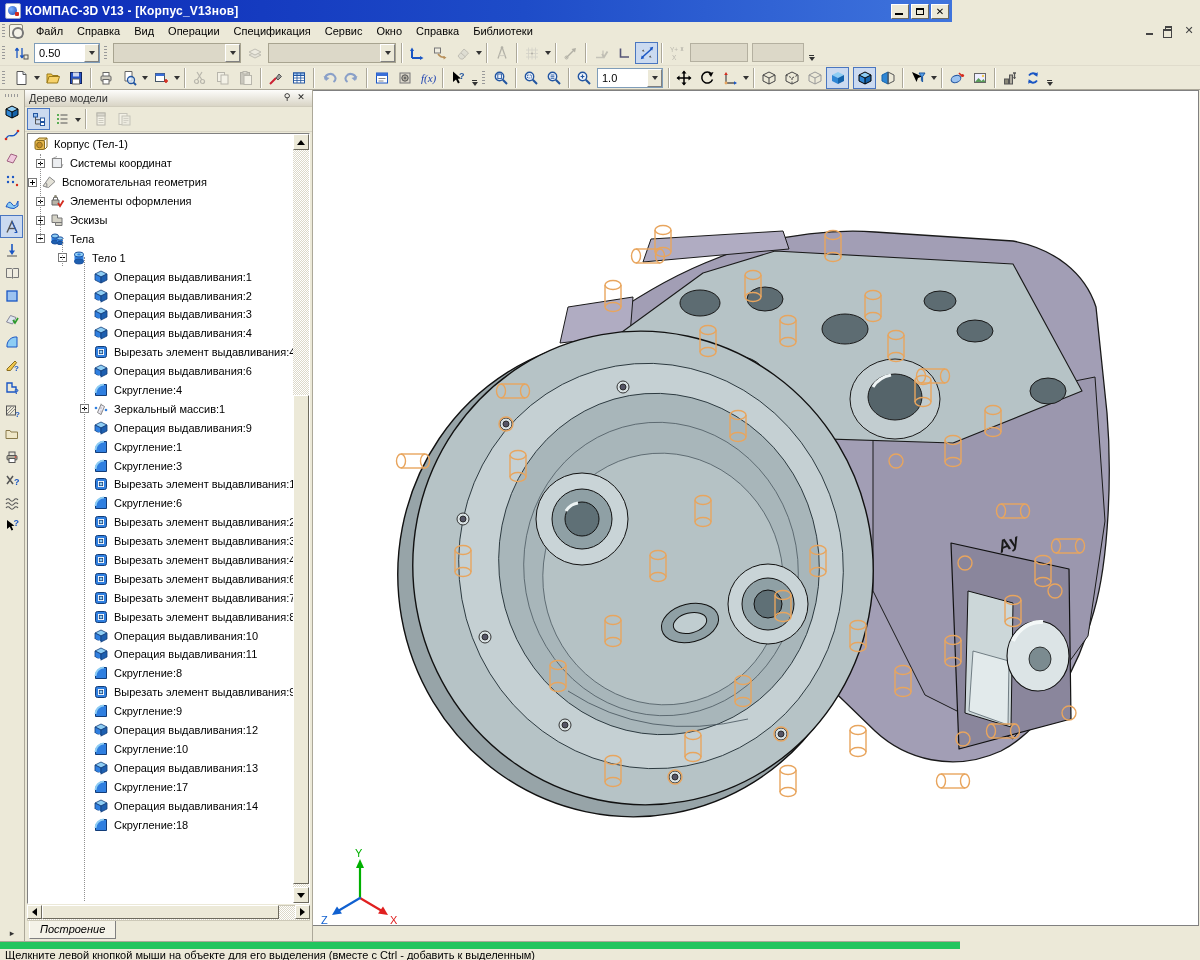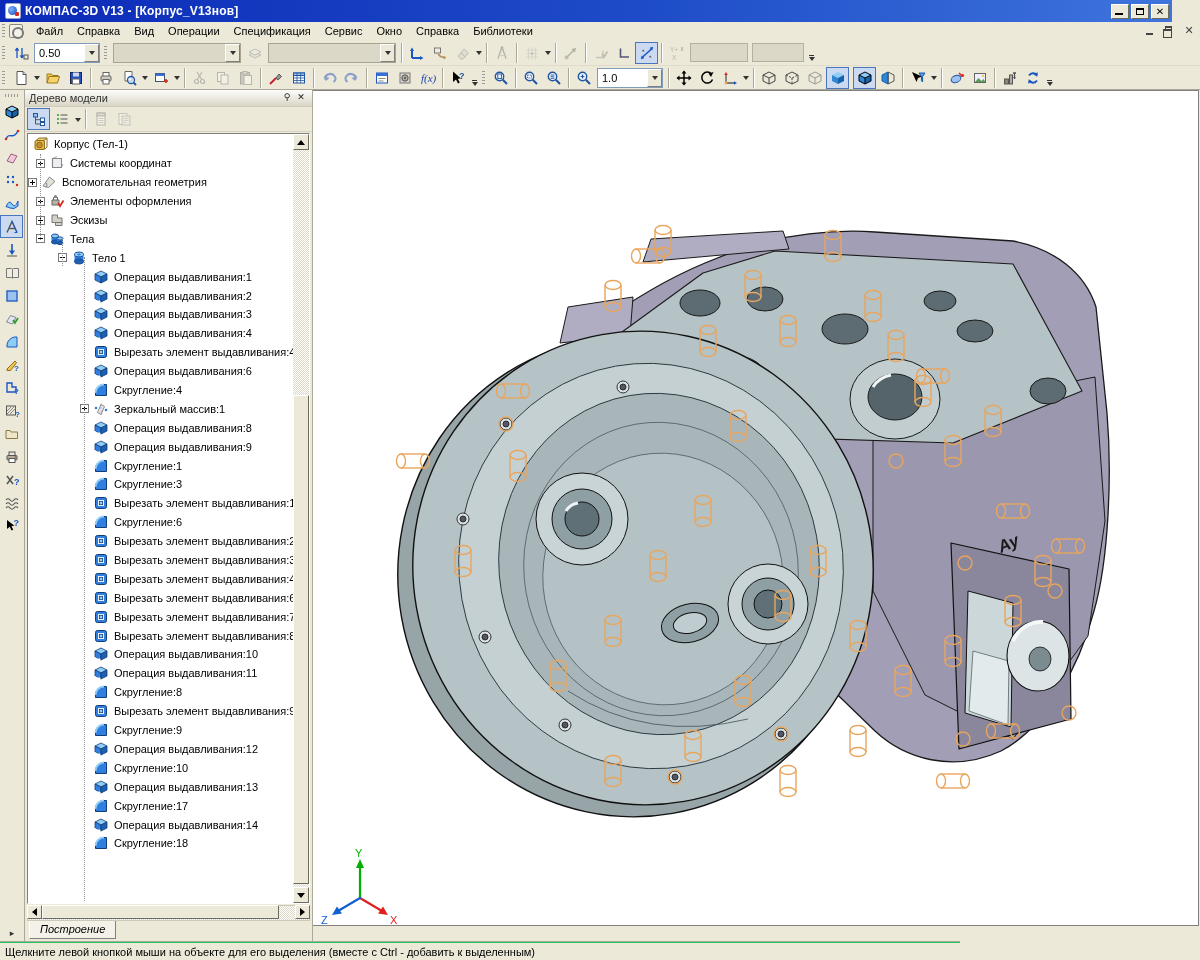--- a/index.html
+++ b/index.html
@@ -1,21 +1,21 @@
 <!DOCTYPE html>
 <html><head>
 <meta charset="utf-8">
 <style>
   html,body{margin:0;padding:0;background:#555;}
   *{box-sizing:border-box;}
   #app{position:relative;width:1200px;height:960px;background:#ece9d8;overflow:hidden;
        font-family:"Liberation Sans",sans-serif;font-size:11px;color:#000;-webkit-font-smoothing:none;}
 
   
-  #titlebar{position:absolute;left:0;top:0;width:1172px;height:22px;
+  #titlebar{position:absolute;left:0;top:0;width:952px;height:22px;
     background:linear-gradient(90deg,#0c2ab8 0%,#1e4cc8 55%,#3f74dd 100%);
     display:flex;align-items:center;padding:0 3px;color:#fff;}
   #titlebar .app-ico{width:16px;height:16px;margin:0 4px 0 2px;background:#fff;border:1px solid #9aa6c8;
     border-radius:2px;position:relative;}
   #titlebar .app-ico:before{content:"";position:absolute;left:2px;top:2px;width:9px;height:9px;border-radius:50%;
     background:radial-gradient(circle at 35% 35%,#7fb2ff,#1446b4);}
   #titlebar .app-ico:after{content:"";position:absolute;right:1px;bottom:2px;width:4px;height:4px;background:#d42b1e;border-radius:1px;}
   #titlebar .ttext{font-weight:bold;font-size:12px;letter-spacing:.2px;flex:1;white-space:nowrap;overflow:hidden;}
   .winbtn{width:18px;height:15px;background:#ece9d8;border:1px solid;border-color:#fff #6d6a5e #6d6a5e #fff;
     margin-left:2px;position:relative;}
@@ -107,21 +107,21 @@
   #tp-tab{border:1px solid #808080;border-top:1px solid #fff;border-left-color:#fff;background:#f4f2e8;
     padding:2px 10px 3px 10px;margin-top:-1px;font-style:italic;}
 
   
   #viewport{position:absolute;left:313px;top:90px;width:886px;height:836px;background:#fff;
     border:1px solid #808080;border-left:none;}
   #viewport svg{display:block;}
 
   
   #statusbar{position:absolute;left:0;top:942px;width:960px;height:18px;background:#ece9d8;
-    border-top:1px solid #22c55e;box-shadow:0 -1px 0 #aca899;display:flex;align-items:center;padding:0 5px;}
+    border-top:7px solid #22c55e;box-shadow:0 -1px 0 #aca899;display:flex;align-items:center;padding:0 5px;}
 </style>
 </head>
 <body>
 
 <div id="app">
 
   <div id="titlebar">
     <div class="app-ico"></div>
     <div class="ttext">КОМПАС-3D V13 - [Корпус_V13нов]</div>
     <div class="winbtn">
@@ -954,31 +954,20 @@
           </div>
           <div class="trow" style="padding-left: 52px;">
             <span class="expbox plus"></span>
             <span class="ticon"><svg width="16" height="16" viewBox="0 0 16 16">
                 <path d="M4.5 11.5 L8 3.5 L11.5 5.5 L8 13.5 Z" fill="#eceaf4" stroke="#888"></path>
                 <circle cx="3" cy="7" r="1.3" fill="#2f7fe0"></circle>
                 <circle cx="13" cy="9" r="1.3" fill="#2f7fe0"></circle>
                 <path d="M8 2.5 V14" stroke="#999" stroke-dasharray="2 1.5" stroke-width=".7"></path>
               </svg></span>
             <span class="lbl">Зеркальный массив:1</span>
-          </div>
-          <div class="trow" style="padding-left: 52px;">
-            <span style="width: 13px; flex: 0 0 auto;"></span>
-            <span class="ticon"><svg width="16" height="16" viewBox="0 0 16 16">
-                <path d="M8 2 L14 5 L8 8 L2 5 Z" fill="#8ecdf4" stroke="#123c78" stroke-width=".8"></path>
-                <path d="M2 5 L8 8 V14 L2 11 Z" fill="#2f7fe0" stroke="#123c78" stroke-width=".8"></path>
-                <path d="M14 5 L8 8 V14 L14 11 Z" fill="#1d5fb0" stroke="#123c78" stroke-width=".8"></path>
-                <path d="M1.5 11.5 q2 2.5 5 2" fill="none" stroke="#fff" stroke-width="1.6"></path>
-                <path d="M8 13.8 l-3 0.8 1 -2.6 Z" fill="#fff"></path>
-              </svg></span>
-            <span class="lbl">Операция выдавливания:8</span>
           </div>
           <div class="trow" style="padding-left: 52px;">
             <span style="width: 13px; flex: 0 0 auto;"></span>
             <span class="ticon"><svg width="16" height="16" viewBox="0 0 16 16">
                 <path d="M8 2 L14 5 L8 8 L2 5 Z" fill="#8ecdf4" stroke="#123c78" stroke-width=".8"></path>
                 <path d="M2 5 L8 8 V14 L2 11 Z" fill="#2f7fe0" stroke="#123c78" stroke-width=".8"></path>
                 <path d="M14 5 L8 8 V14 L14 11 Z" fill="#1d5fb0" stroke="#123c78" stroke-width=".8"></path>
                 <path d="M1.5 11.5 q2 2.5 5 2" fill="none" stroke="#fff" stroke-width="1.6"></path>
                 <path d="M8 13.8 l-3 0.8 1 -2.6 Z" fill="#fff"></path>
               </svg></span>

